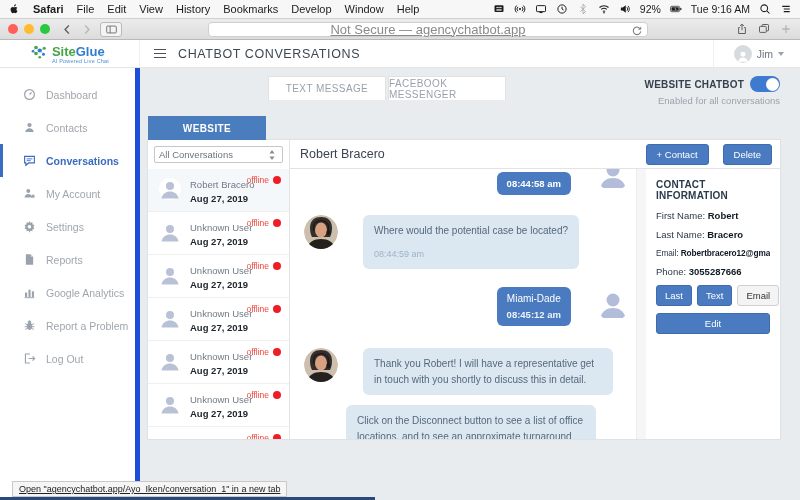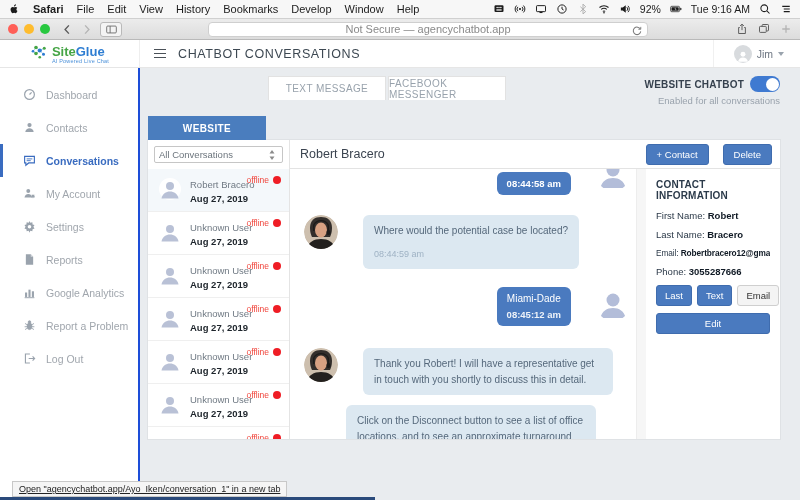--- a/index.html
+++ b/index.html
@@ -22,21 +22,21 @@
     display:flex; align-items:center; padding:0 8px; }
   .traffic { display:flex; gap:6px; margin-right:12px; }
   .tl { width:10px; height:10px; border-radius:50%; }
   .tl.red { background:#ff5f57; } .tl.yellow { background:#febc2e; } .tl.green { background:#28c840; }
   .nav-btns { display:flex; gap:8px; align-items:center; margin-right:10px; }
   .nav-btns svg { width:11px; height:11px; }
   .sidebar-toggle-btn { border:1px solid #b9b9b9; border-radius:3px; background:#f4f4f4; width:22px; height:15px;
     display:flex; align-items:center; justify-content:center; }
   .urlbox { flex:1; max-width:440px; margin:0 auto; height:15px; background:#fff; border:1px solid #cfcfcf;
     border-radius:4px; display:flex; align-items:center; justify-content:center; position:relative; }
-  .urlbox .url-text { font-size:11px; color:#8a8a8a; }
+  .urlbox .url-text { font-size:13px; color:#8a8a8a;text-decoration:underline; }
   .urlbox .reload { position:absolute; right:4px; top:2px; }
   .tb-right { display:flex; gap:10px; align-items:center; margin-left:12px; }
   .tb-right svg { width:12px; height:12px; }
 
   
   .app-header { height:28px; background:#fff; border-bottom:1px solid #e6e6e6; display:flex; align-items:center; }
   .logo-box { width:140px; display:flex; align-items:center; justify-content:center; gap:4px; border-right:1px solid #eee; height:100%; }
   .logo-mol svg { width:18px; height:18px; }
   .logo-text { line-height:1; }
   .logo-name { font-size:13px; font-weight:bold; }
@@ -46,21 +46,21 @@
   .hamburger i { display:block; width:12px; height:1.6px; background:#4a5158; }
   .page-title { font-size:12.5px; color:#3d4852; letter-spacing:.6px; font-weight:500; }
   .header-user { margin-left:auto; display:flex; align-items:center; gap:5px; padding-right:16px; border-left:1px solid #f0f0f0; height:100%; padding-left:20px; }
   .header-avatar { width:18px; height:18px; border-radius:50%; background:#d8dbde; overflow:hidden; display:flex; align-items:flex-end; justify-content:center; }
   .header-avatar svg { width:14px; height:14px; }
   .user-name { font-size:10.5px; color:#6b7480; }
   .caret { width:0; height:0; border-left:3px solid transparent; border-right:3px solid transparent; border-top:4px solid #9aa3ad; }
 
   
   .content { display:flex; height:433px; }
-  .side-nav { width:140px; background:#fff; border-right:2px solid #1d4ed8; padding-top:10px; }
+  .side-nav { width:140px; background:#fff; border-right:5px solid #1d4ed8; padding-top:10px; }
   .nav-item { height:33px; display:flex; align-items:center; gap:10px; padding-left:20px; cursor:pointer; border-left:3px solid transparent; }
   .nav-item .nlabel { font-size:10.5px; color:#a0a6ad; }
   .nav-item svg { width:13px; height:13px; }
   .nav-item.active { border-left-color:#3a6cc0; }
   .nav-item.active .nlabel { color:#3a6cc0; font-weight:bold; }
 
   .main { flex:1; padding:8px 20px 0 8px; }
   .tabs-row { display:flex; align-items:flex-start; }
   .tab { width:118px; height:24px; margin-right:2px; display:flex; align-items:center; justify-content:center;
     font-size:10px; letter-spacing:.4px; background:#fff; border:1px solid #e2e2e2; border-bottom:none; color:#98a2ac; cursor:pointer; }

